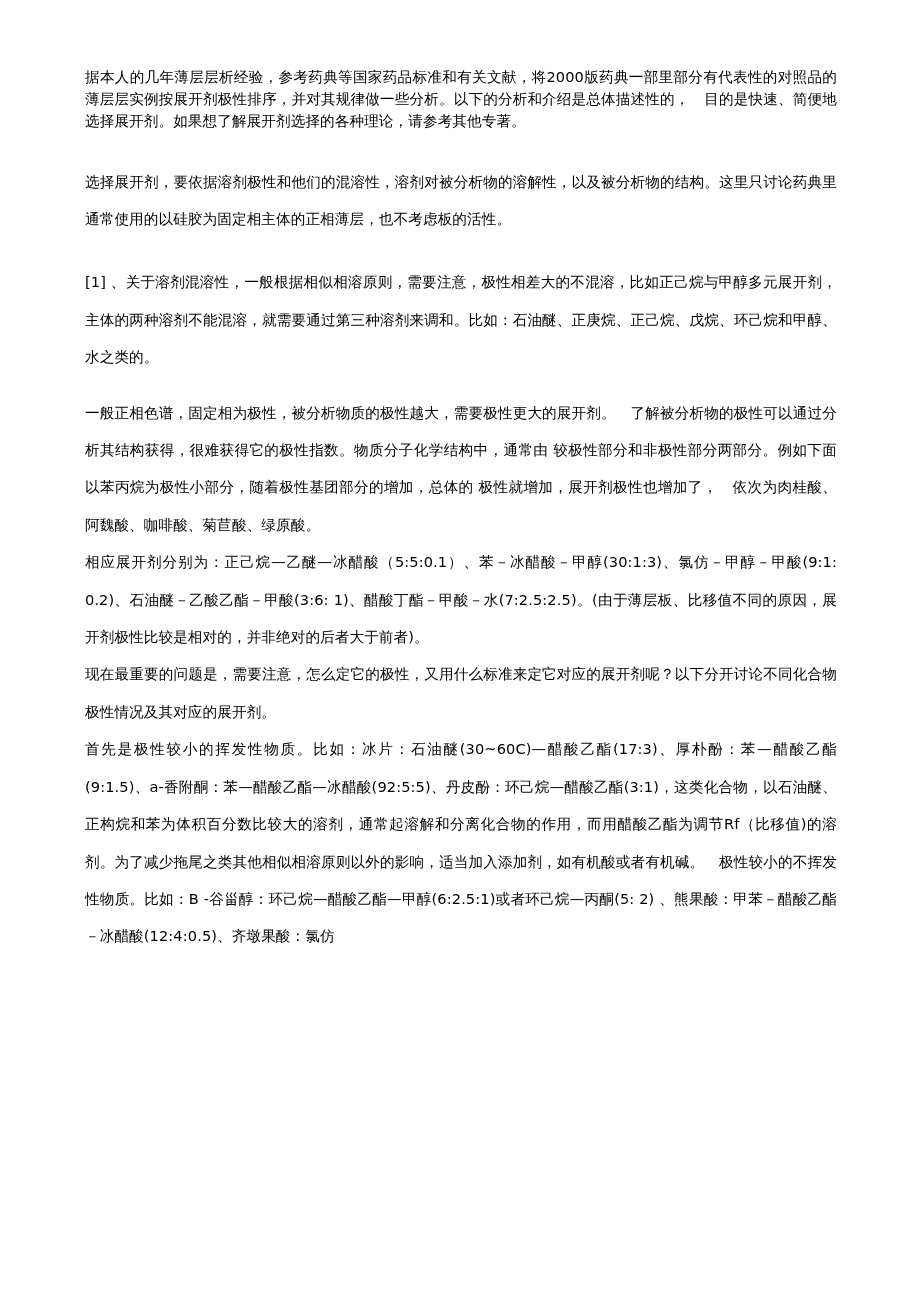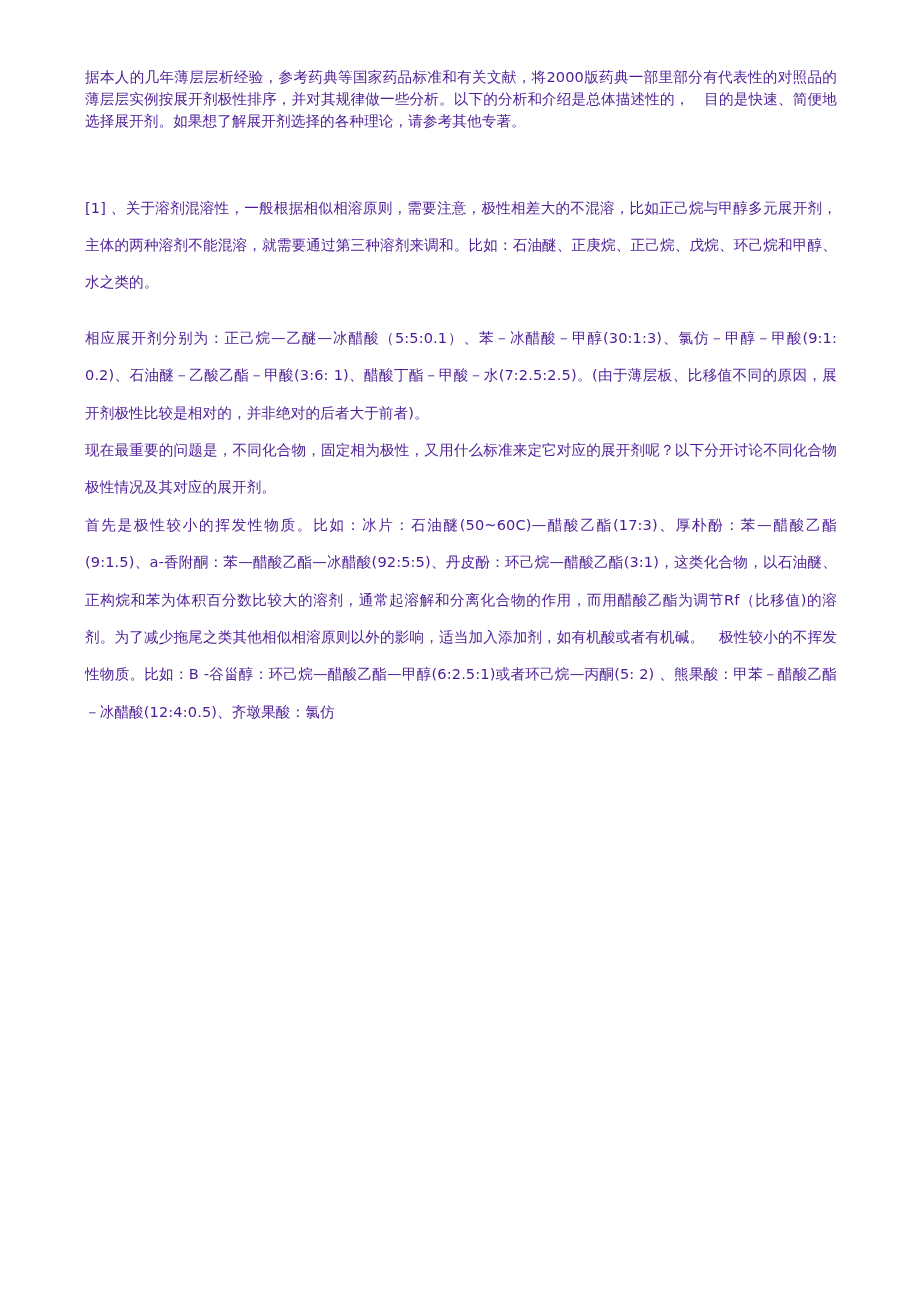--- a/index.html
+++ b/index.html
@@ -22,21 +22,21 @@
   }
   .doc-body {
     position: absolute;
     left: 85px;
     top: 66px;
     width: 752px;
   }
   
   .para {
     font-size: 14.6px;
-    color: #4c1d95;
+    color: #000000;
     text-align: justify;
     text-justify: inter-character;
     letter-spacing: 0.1px;
   }
   
   .lead-tight {
     line-height: 22.2px;
     margin: 0 0 30px 0;
   }
   
@@ -48,29 +48,31 @@
   .gap-lg { height: 26px; }
 </style>
 </head>
 <body>
 
 <div class="page">
   <div class="doc-body">
 
     <p class="para lead-tight">据本人的几年薄层层析经验，参考药典等国家药品标准和有关文献，将2000版药典一部里部分有代表性的对照品的薄层层实例按展开剂极性排序，并对其规律做一些分析。以下的分析和介绍是总体描述性的，　目的是快速、简便地选择展开剂。如果想了解展开剂选择的各种理论，请参考其他专著。</p>
 
+    <p class="para lead-wide">选择展开剂，要依据溶剂极性和他们的混溶性，溶剂对被分析物的溶解性，以及被分析物的结构。这里只讨论药典里通常使用的以硅胶为固定相主体的正相薄层，也不考虑板的活性。</p>
 
     <div class="gap-lg"></div>
 
 
     <p class="para lead-wide">[1] 、关于溶剂混溶性，一般根据相似相溶原则，需要注意，极性相差大的不混溶，比如正己烷与甲醇多元展开剂，主体的两种溶剂不能混溶，就需要通过第三种溶剂来调和。比如：石油醚、正庚烷、正己烷、戊烷、环己烷和甲醇、水之类的。</p>
 
     <div class="gap-md"></div>
 
+    <p class="para lead-wide">一般正相色谱，固定相为极性，被分析物质的极性越大，需要极性更大的展开剂。　了解被分析物的极性可以通过分析其结构获得，很难获得它的极性指数。物质分子化学结构中，通常由 较极性部分和非极性部分两部分。例如下面以苯丙烷为极性小部分，随着极性基团部分的增加，总体的 极性就增加，展开剂极性也增加了，　依次为肉桂酸、阿魏酸、咖啡酸、菊苣酸、绿原酸。</p>
 
     <p class="para lead-wide">相应展开剂分别为：正己烷—乙醚—冰醋酸（5:5:0.1）、苯－冰醋酸－甲醇(30:1:3)、氯仿－甲醇－甲酸(9:1: 0.2)、石油醚－乙酸乙酯－甲酸(3:6: 1)、醋酸丁酯－甲酸－水(7:2.5:2.5)。(由于薄层板、比移值不同的原因，展开剂极性比较是相对的，并非绝对的后者大于前者)。</p>
 
-    <p class="para lead-wide">现在最重要的问题是，不同化合物，固定相为极性，又用什么标准来定它对应的展开剂呢？以下分开讨论不同化合物极性情况及其对应的展开剂。</p>
+    <p class="para lead-wide">现在最重要的问题是，需要注意，怎么定它的极性，又用什么标准来定它对应的展开剂呢？以下分开讨论不同化合物极性情况及其对应的展开剂。</p>
 
-    <p class="para lead-wide">首先是极性较小的挥发性物质。比如：冰片：石油醚(50~60C)—醋酸乙酯(17:3)、厚朴酚：苯—醋酸乙酯(9:1.5)、a-香附酮：苯—醋酸乙酯—冰醋酸(92:5:5)、丹皮酚：环己烷—醋酸乙酯(3:1)，这类化合物，以石油醚、正构烷和苯为体积百分数比较大的溶剂，通常起溶解和分离化合物的作用，而用醋酸乙酯为调节Rf（比移值)的溶剂。为了减少拖尾之类其他相似相溶原则以外的影响，适当加入添加剂，如有机酸或者有机碱。　极性较小的不挥发性物质。比如：B -谷甾醇：环己烷—醋酸乙酯—甲醇(6:2.5:1)或者环己烷—丙酮(5: 2) 、熊果酸：甲苯－醋酸乙酯－冰醋酸(12:4:0.5)、齐墩果酸：氯仿</p>
+    <p class="para lead-wide">首先是极性较小的挥发性物质。比如：冰片：石油醚(30~60C)—醋酸乙酯(17:3)、厚朴酚：苯—醋酸乙酯(9:1.5)、a-香附酮：苯—醋酸乙酯—冰醋酸(92:5:5)、丹皮酚：环己烷—醋酸乙酯(3:1)，这类化合物，以石油醚、正构烷和苯为体积百分数比较大的溶剂，通常起溶解和分离化合物的作用，而用醋酸乙酯为调节Rf（比移值)的溶剂。为了减少拖尾之类其他相似相溶原则以外的影响，适当加入添加剂，如有机酸或者有机碱。　极性较小的不挥发性物质。比如：B -谷甾醇：环己烷—醋酸乙酯—甲醇(6:2.5:1)或者环己烷—丙酮(5: 2) 、熊果酸：甲苯－醋酸乙酯－冰醋酸(12:4:0.5)、齐墩果酸：氯仿</p>
 
   </div>
 </div>
 
 </body></html>

